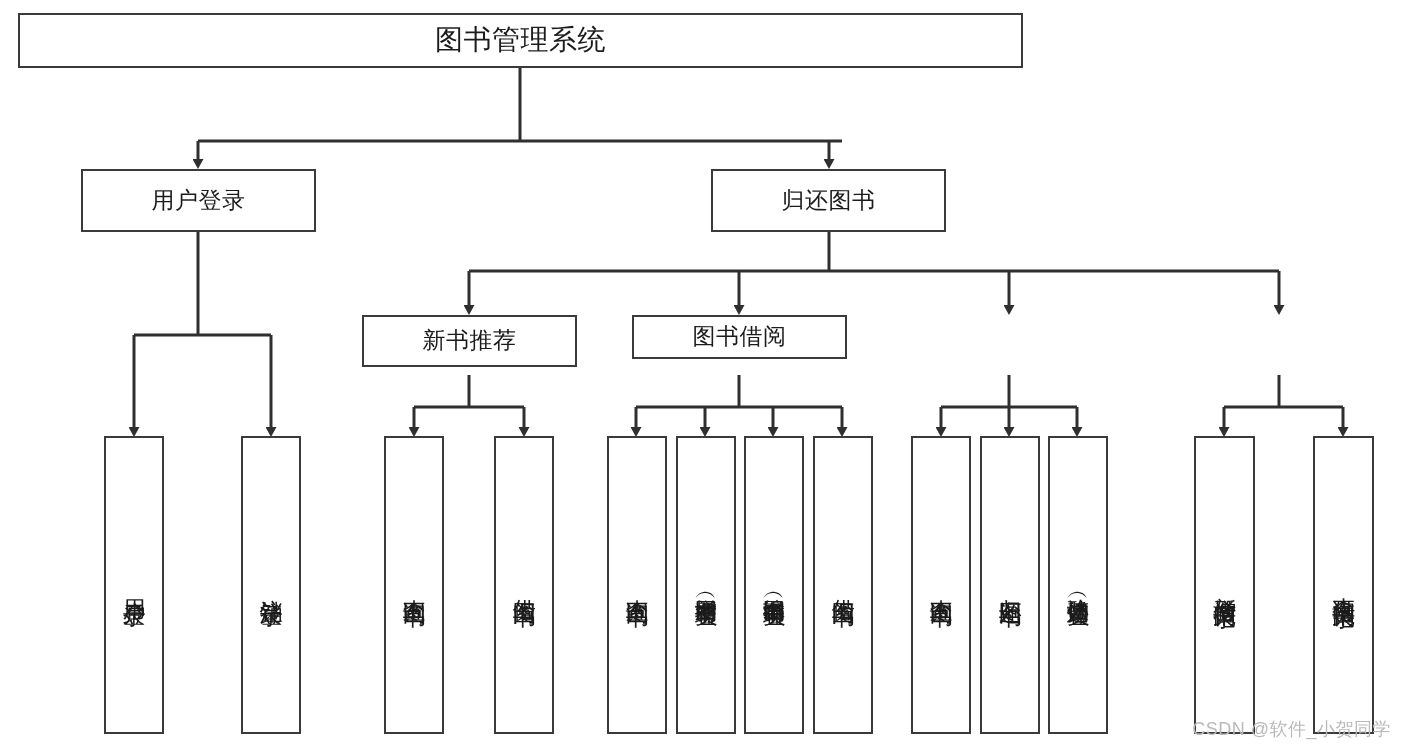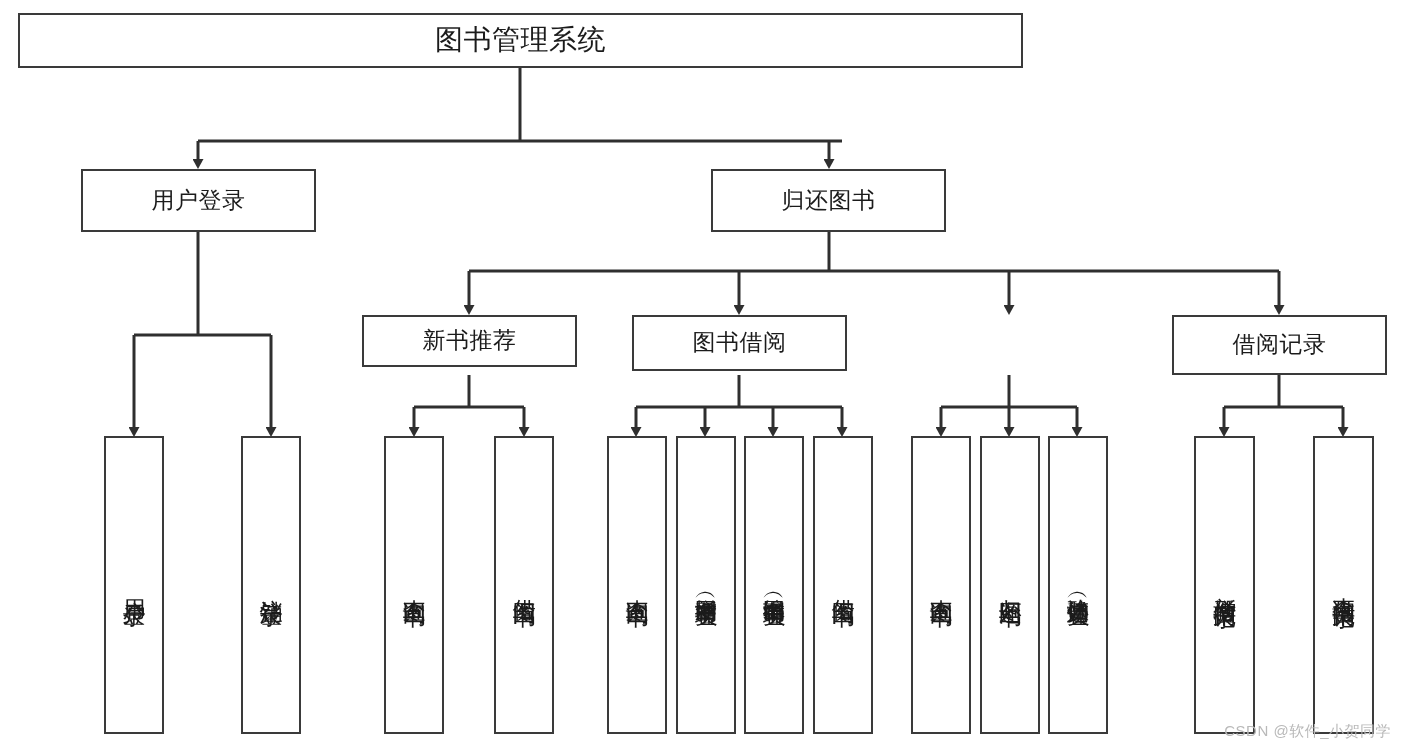--- a/index.html
+++ b/index.html
@@ -54,21 +54,21 @@
     white-space: nowrap;
   }
   .node.vert.tall {
     font-size: 22px;
     letter-spacing: 1px;
   }
   .watermark {
     position: absolute;
     right: 14px;
     bottom: 6px;
-    font-size: 15px;
+    font-size: 18px;
     color: #b9b9b9;
     letter-spacing: 0.5px;
     z-index: 5;
     white-space: nowrap;
   }
 </style>
 </head>
 <body>
 
 <div id="canvas">
@@ -131,25 +131,22 @@
   <div class="node horiz" style="left:81px; top:169px; width:235px; height:63px;">
     <span>用户登录</span>
   </div>
   <div class="node horiz" style="left:711px; top:169px; width:235px; height:63px;">
     <span>归还图书</span>
   </div>
 
   <div class="node horiz" style="left:362px; top:315px; width:215px; height:52px;">
     <span>新书推荐</span>
   </div>
-  <div class="node horiz" style="left:632px; top:315px; width:215px; height:56px;">
+  <div class="node horiz" style="left:632px; top:315px; width:215px; height:44px;">
     <span>图书借阅</span>
-  </div>
-  <div class="node horiz" style="left:1172px; top:315px; width:215px; height:60px;">
-    <span>借阅记录</span>
   </div>
 
   <div class="node vert" style="left:104px; top:436px; width:60px; height:298px;">
     <span>用户登录</span>
   </div>
   <div class="node vert" style="left:241px; top:436px; width:60px; height:298px;">
     <span>注销登录</span>
   </div>
 
   <div class="node vert" style="left:384px; top:436px; width:60px; height:298px;">

